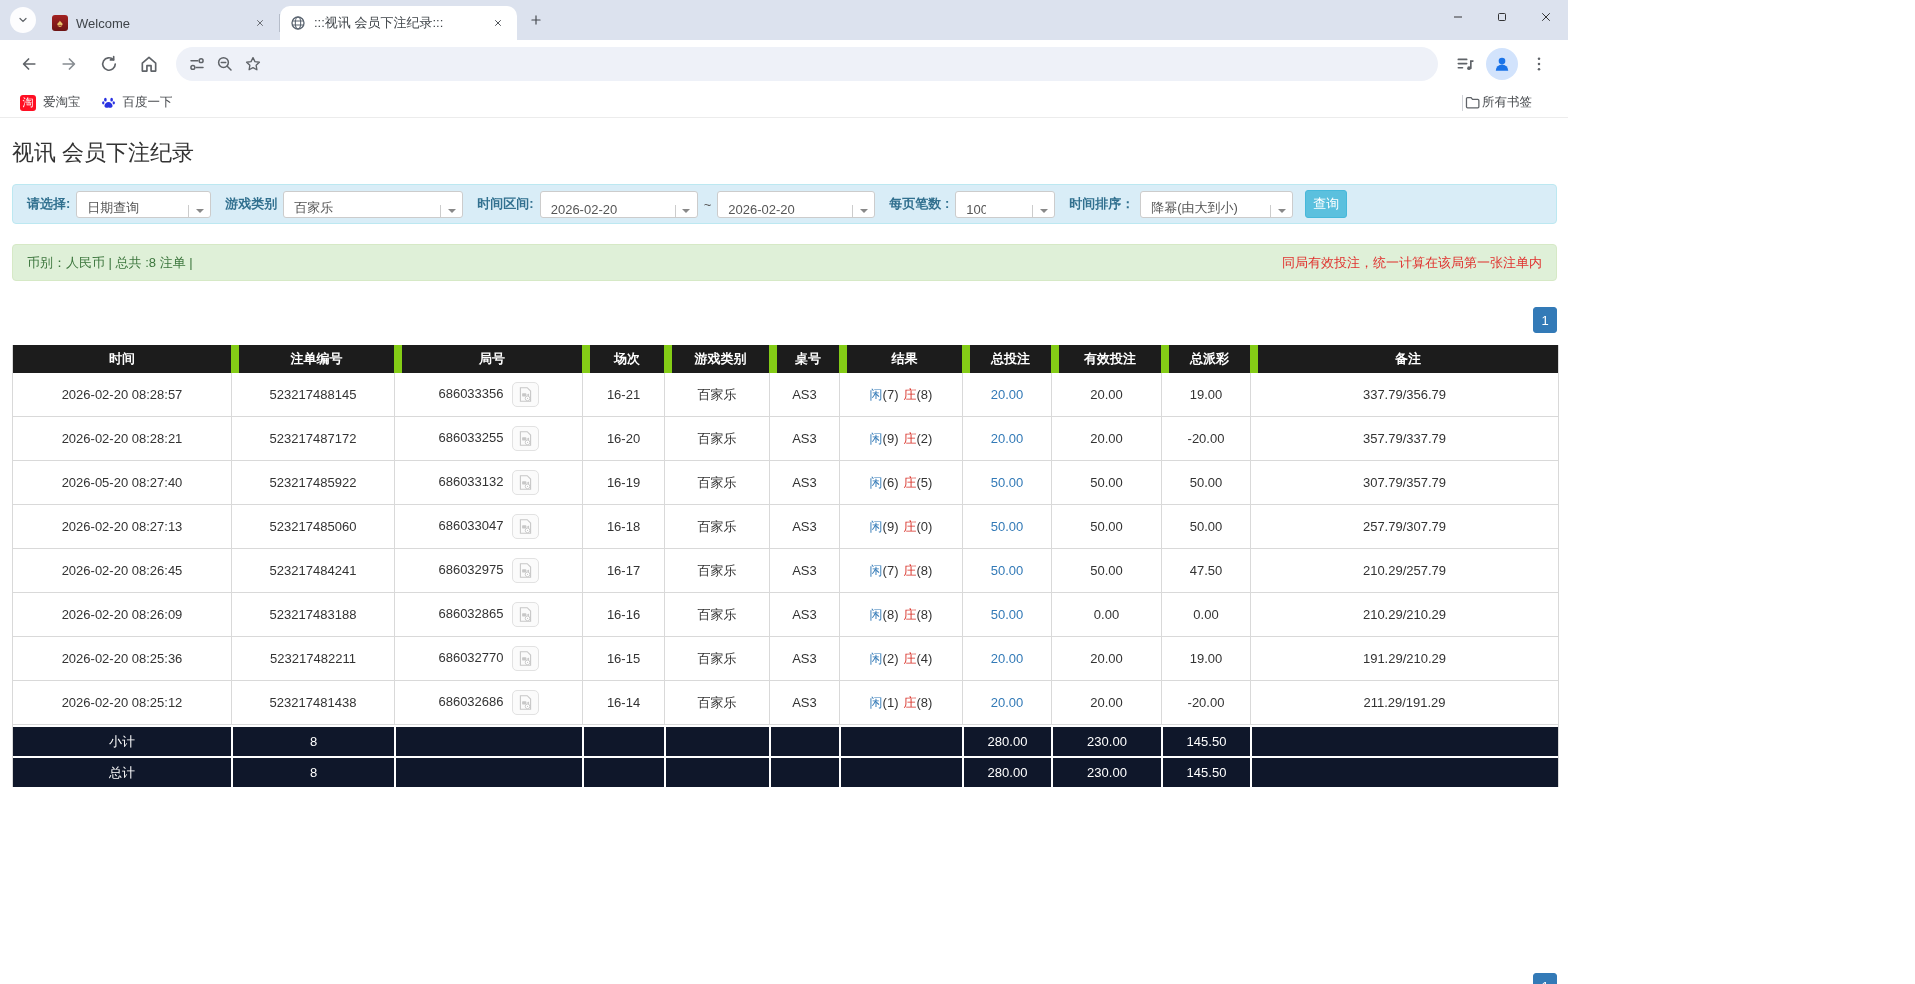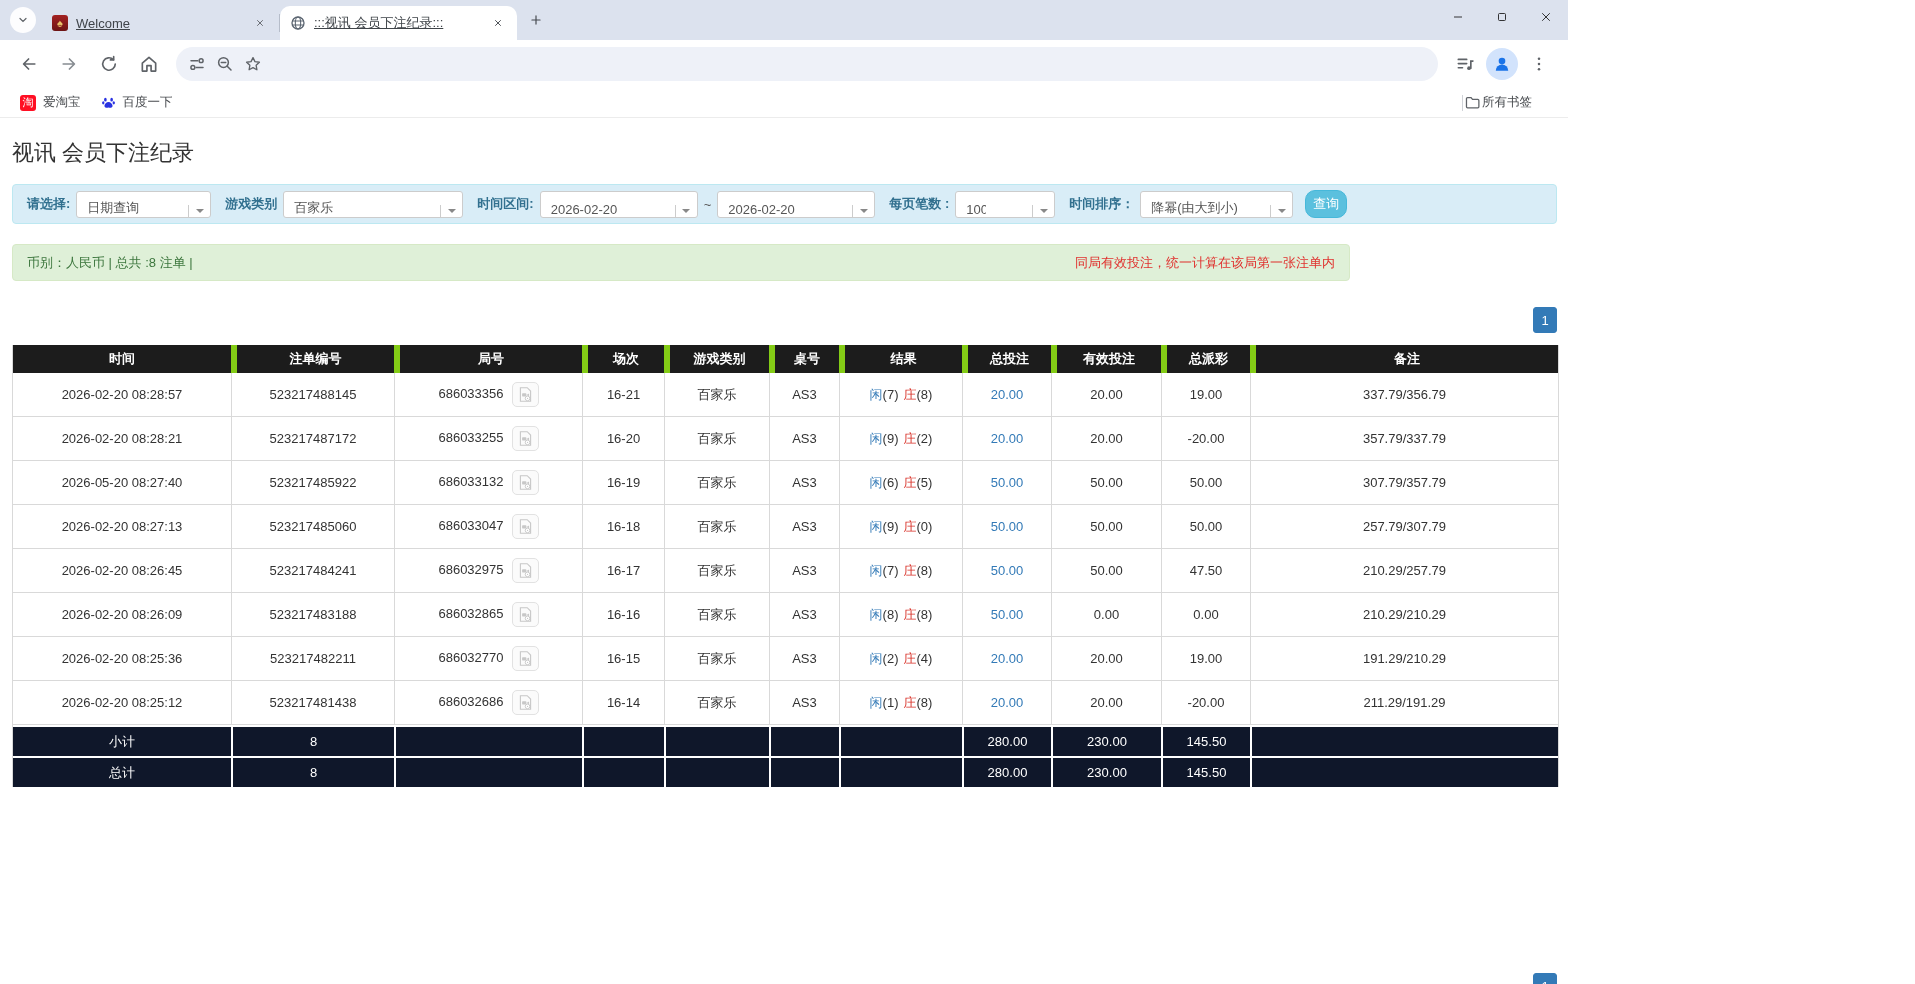--- a/index.html
+++ b/index.html
@@ -7,21 +7,21 @@
     font-family:"Liberation Sans","DejaVu Sans",sans-serif; }
   .window { width:1568px; position:relative; }
 
   
   .tabstrip { height:40px; background:#dce2ee; display:flex; align-items:flex-end; width:1568px; }
   .tab-search { width:26px; height:26px; border-radius:50%; background:#fdfdfe; margin:0 6px 7px 10px;
     display:flex; align-items:center; justify-content:center; cursor:pointer; }
   .tab { height:34px; width:237px; display:flex; align-items:center; gap:8px; padding:0 10px;
     border-radius:10px 10px 0 0; font-size:13px; color:#3f4449; position:relative; }
   .tab.active { background:#fff; }
-  .tab .title { flex:1; white-space:nowrap; overflow:hidden;text-decoration:underline; }
+  .tab .title { flex:1; white-space:nowrap; overflow:hidden; }
   .tab .tclose { width:18px; height:18px; border-radius:50%; display:flex; align-items:center; justify-content:center; }
   .tab-sep { width:1px; height:18px; background:#b6bdca; margin-bottom:8px; }
   .favicon1 { width:16px; height:16px; border-radius:3px; background:linear-gradient(#a32121,#6d1414);
     color:#e8c36a; font-size:11px; display:flex; align-items:center; justify-content:center; flex:none; }
   .newtab-btn { width:26px; height:26px; margin:0 0 7px 6px; display:flex; align-items:center; justify-content:center; border-radius:50%; }
   .win-controls { margin-left:auto; display:flex; align-self:flex-start; height:34px; }
   .win-btn { width:44px; height:34px; display:flex; align-items:center; justify-content:center; }
 
   
   .toolbar { height:48px; background:#fff; display:flex; align-items:center; padding:0 10px; gap:2px; width:1568px; }
@@ -47,37 +47,37 @@
 
   .filter-bar { width:1545px; height:40px; background:#d9edf7; border:1px solid #bce8f1; border-radius:4px;
     display:flex; align-items:center; padding:0 14px; font-size:13px; }
   .f-label { color:#31708f; font-weight:bold; white-space:nowrap; margin:0 6px 0 14px; }
   .f-label:first-child { margin-left:0; }
   .sel { background:#fff; border:1px solid #ccc; border-radius:3px; height:27px; display:flex; align-items:flex-end; color:#555; }
   .sel .val { padding:0 10px; display:flex; align-items:center; flex:1; white-space:nowrap; overflow:hidden; }
   .sel .arr { width:22px; border-left:1px solid #ccc; display:flex; align-items:center; justify-content:center; }
   .caret { width:0; height:0; border:4px solid transparent; border-top-color:#888; margin-top:4px; }
   .tilde { color:#555; margin:0 6px; }
-  .btn-query { margin-left:12px; width:42px; height:28px; background:#5bc0de; border:1px solid #46b8da; border-radius:10px;
+  .btn-query { margin-left:12px; width:42px; height:28px; background:#5bc0de; border:1px solid #46b8da; border-radius:3px;
     color:#fff; font-size:13px; display:flex; align-items:center; justify-content:center; cursor:pointer; }
 
-  .summary-bar { width:1338px; height:37px; margin-top:20px; background:#dff0d8; border:1px solid #d6e9c6; border-radius:4px;
+  .summary-bar { width:1545px; height:37px; margin-top:20px; background:#dff0d8; border:1px solid #d6e9c6; border-radius:4px;
     display:flex; align-items:center; justify-content:space-between; padding:14px 14px; font-size:13px;gap:16px; }
   .summary-left { color:#3c763d; }
   .summary-right { color:#e0312e; }
 
   .pager-row { width:1545px; margin-top:26px; display:flex; justify-content:flex-end; }
   .page-box { min-width:24px; height:26px; padding:0 6px; background:#337ab7; border:1px solid #337ab7; border-radius:3px;
     color:#fff; font-size:13px; display:flex; align-items:center; justify-content:center; cursor:pointer; }
   .page-box-bottom { position:absolute; left:1533px; top:973px; }
 
   table.report { width:1545px; margin-top:12px; border-collapse:separate; border-spacing:0; table-layout:fixed;
     border-left:1px solid #d9d9d9; border-right:1px solid #d9d9d9; }
   .report thead th { background:#1c1c1c; color:#fff; font-size:13px; font-weight:bold; height:28px;
-    border-left:6px solid #84cc16; text-align:center; }
+    border-left:8px solid #84cc16; text-align:center; }
   .report thead th:first-child { border-left:none; }
   .report tbody td { background:#fff; height:44px; border-bottom:1px solid #d9d9d9; border-left:1px solid #d9d9d9;
     font-size:13px; color:#333; text-align:center; vertical-align:middle; }
   .report tbody td:first-child { border-left:none; }
   .report tfoot td { background:#0f172a; color:#fff; font-size:13px; height:31px; text-align:center;
     border-left:2px solid #fff; border-top:2px solid #fff; }
   .report tfoot td:first-child { border-left:none; }
   a.link { color:#337ab7; text-decoration:none; cursor:pointer; }
   .neg { color:#e0312e; }
   .res-p { color:#337ab7; }

